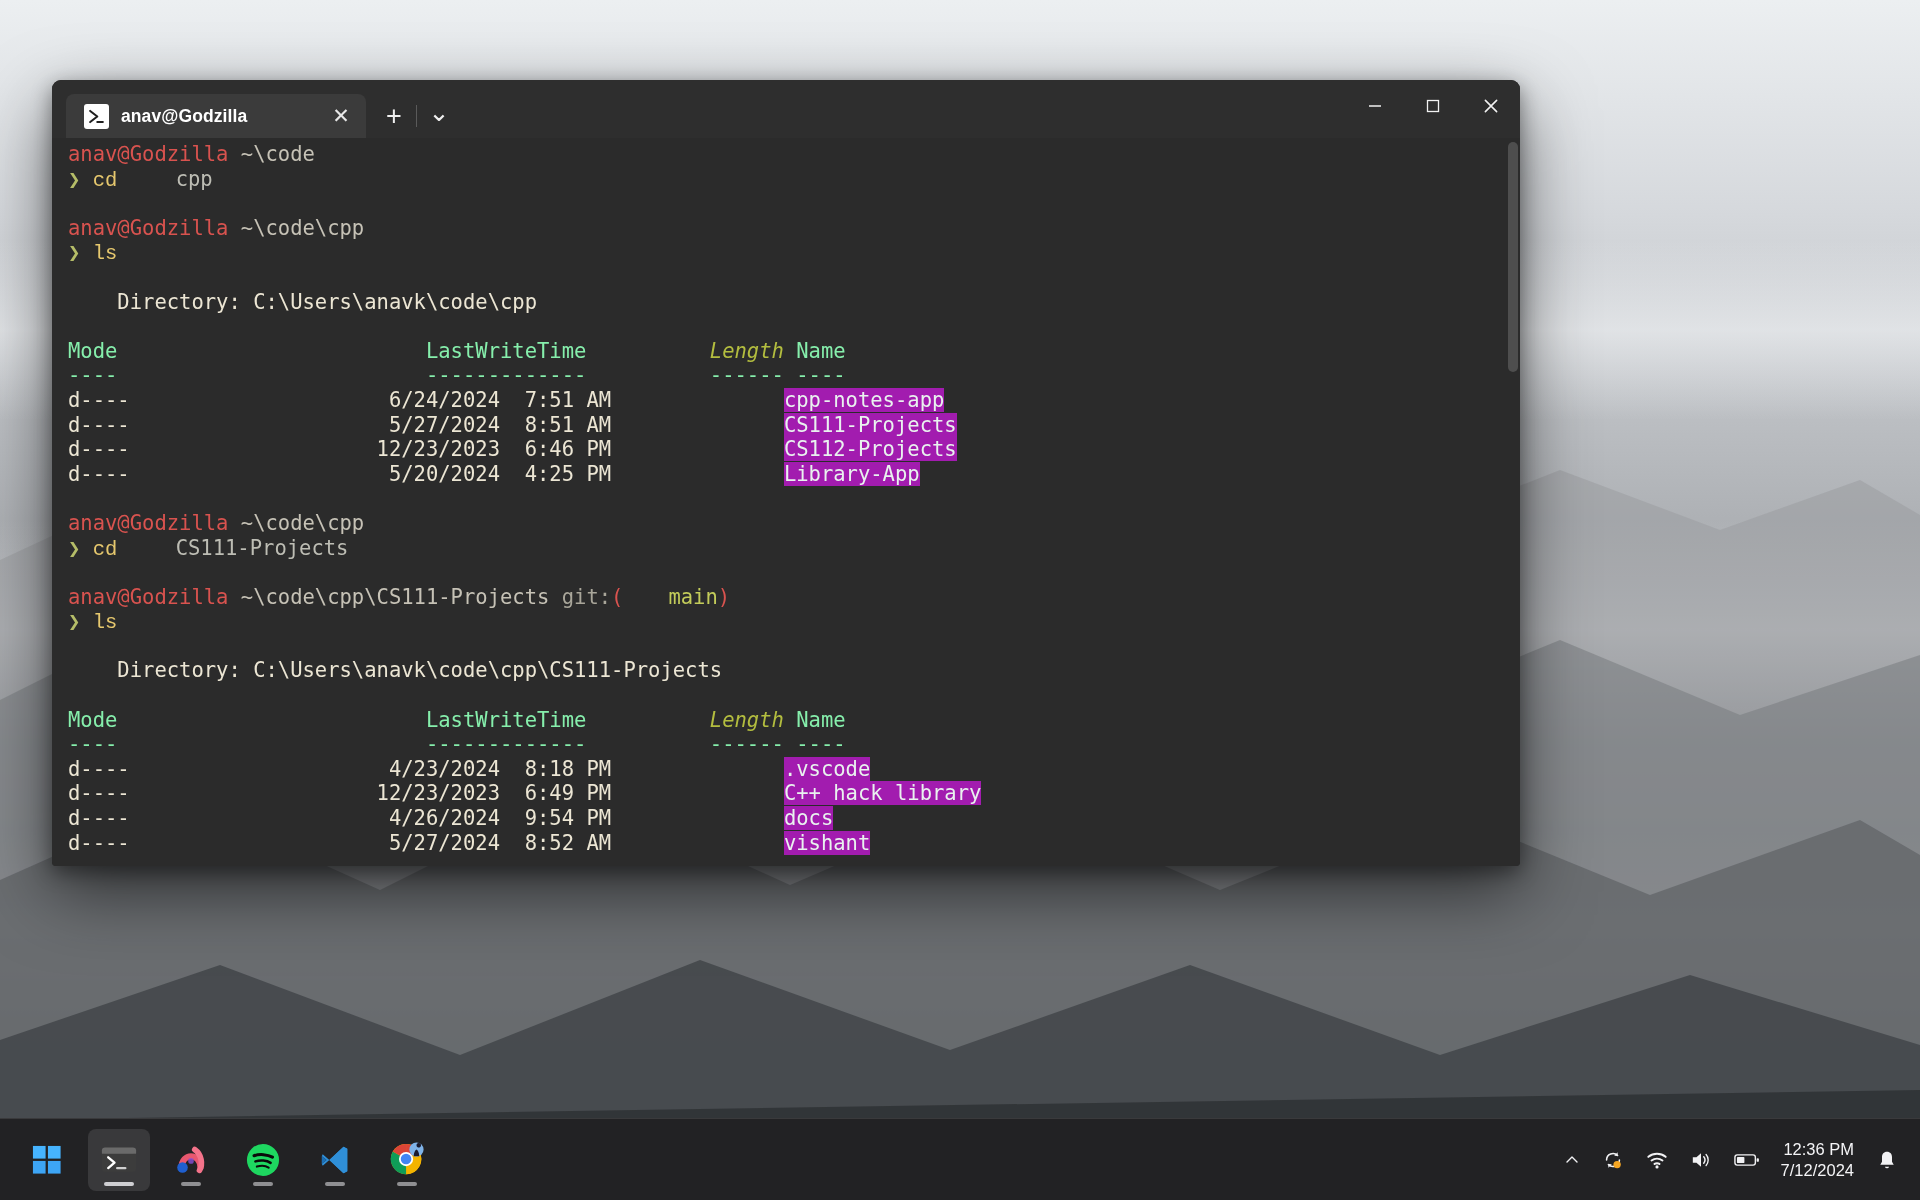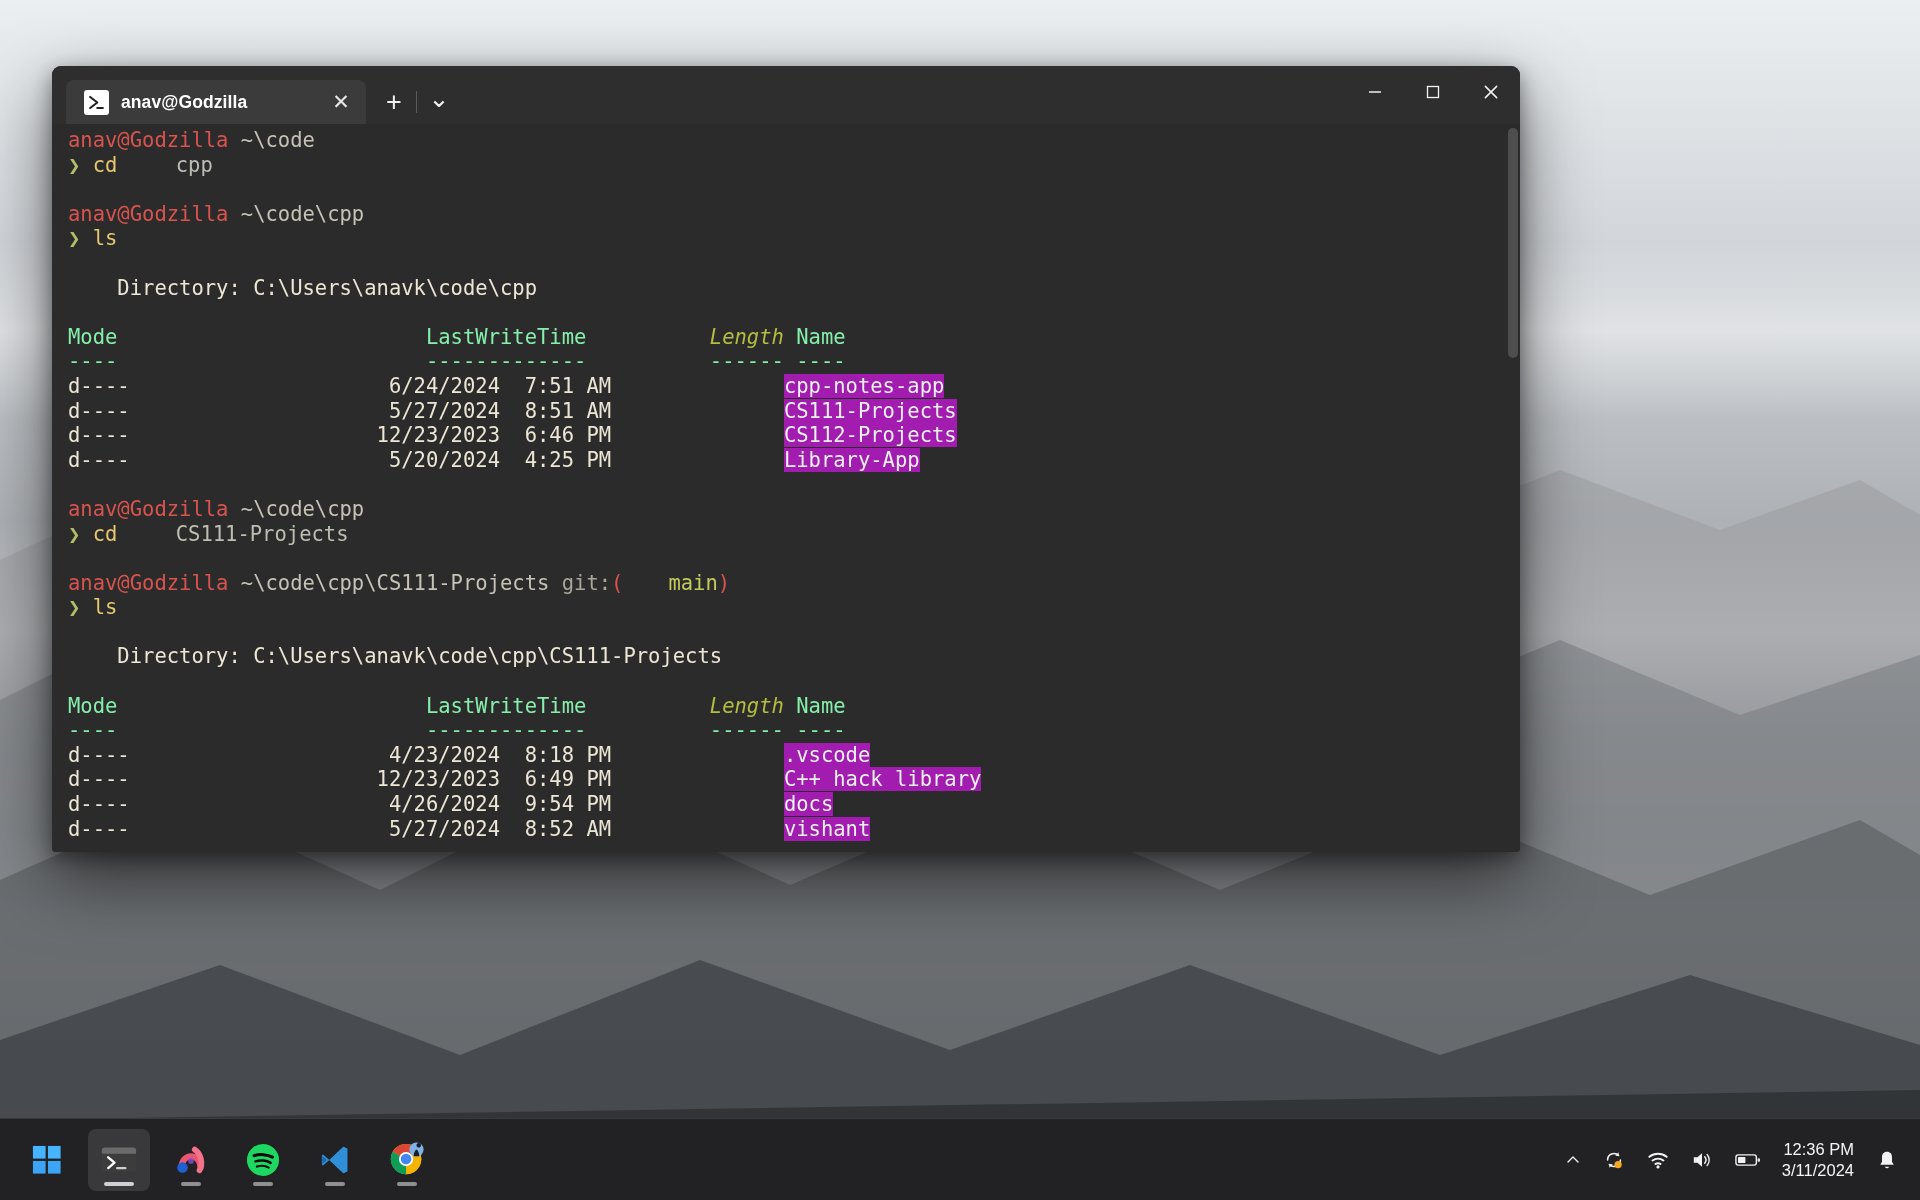--- a/index.html
+++ b/index.html
@@ -28,21 +28,21 @@
   .fb1 { top:240px; height:180px; }
   .fb2 { top:520px; height:220px; opacity:.7; }
   .fb3 { top:830px; height:200px; opacity:.45; }
 
   
   .mtn { position:absolute; left:0; bottom:0; width:1920px; }
   .mtn svg { display:block; width:1920px; }
 
   
   #terminal-window {
-    position:absolute; left:52px; top:66px; width:1468px; height:786px;
+    position:absolute; left:52px; top:80px; width:1468px; height:786px;
     background:#2e2e2e;
     border-radius:9px 9px 4px 4px;
     box-shadow:0 26px 70px rgba(0,0,0,.55), 0 6px 20px rgba(0,0,0,.4);
     overflow:hidden;
     display:flex; flex-direction:column;
   }
   .titlebar {
     height:58px; background:#2e2e2e; position:relative;
     display:flex; align-items:flex-end; flex:0 0 58px;
   }
@@ -93,21 +93,21 @@
     white-space:pre;
     padding-left:0px;
     color:#d6d2c4;
   }
   .line { height:24.6px; padding-left:16px; }
 
   
   .c-user  { color:#d9534f; }
   .c-path  { color:#c6c2b6; }
   .c-chev  { color:#b5bd68; font-weight:bold; }
-  .c-cmd   { color:#e6c86e; }
+  .c-cmd   { color:#e6c86e;font-family:Liberation Mono, monospace; }
   .c-arg   { color:#bdbdb4;margin-left:46px; }
   .c-git   { color:#a9a69a; }
   .c-paren { color:#d9534f; }
   .c-branch{ color:#c3cc5a;margin-left:45px; }
   .c-head  { color:#86efac; }
   .c-head-i{ color:#b3bd3f; font-style:italic; }
   .c-out   { color:#ece6d4; }
   .c-dir   { background:#a21caf; color:#e9f2ef; }
   .c-mode  { color:#ece6d4; }
 
@@ -335,21 +335,21 @@
     <span class="tray-btn">
       <svg width="26" height="16" viewBox="0 0 28 16">
         <rect x="1" y="2.5" width="22" height="11" rx="2.5" fill="none" stroke="#f2f2f4" stroke-width="1.5"></rect>
         <rect x="3.2" y="4.7" width="8" height="6.6" rx="1" fill="#f2f2f4"></rect>
         <rect x="24.4" y="6" width="2.4" height="4" rx="1" fill="#f2f2f4"></rect>
       </svg>
     </span>
 
     <span class="clock">
       <span>12:36 PM</span>
-      <span>3/11/2024</span>
+      <span>7/12/2024</span>
     </span>
 
     <span class="tray-btn">
       <svg width="20" height="22" viewBox="0 0 22 24">
         <path d="M11 3 C7.4 3 5.5 5.6 5.5 9 L5.5 14 L3.6 17.2 L18.4 17.2 L16.5 14 L16.5 9 C16.5 5.6 14.6 3 11 3 Z" fill="#f2f2f4"></path>
         <path d="M8.7 19.3 a2.4 2.4 0 0 0 4.6 0 Z" fill="#f2f2f4"></path>
       </svg>
     </span>
   </div>
 </div>

